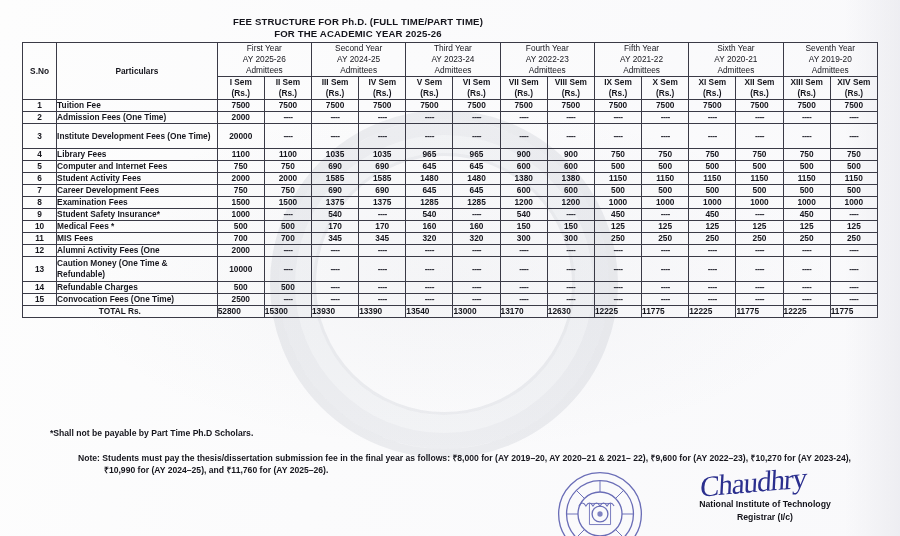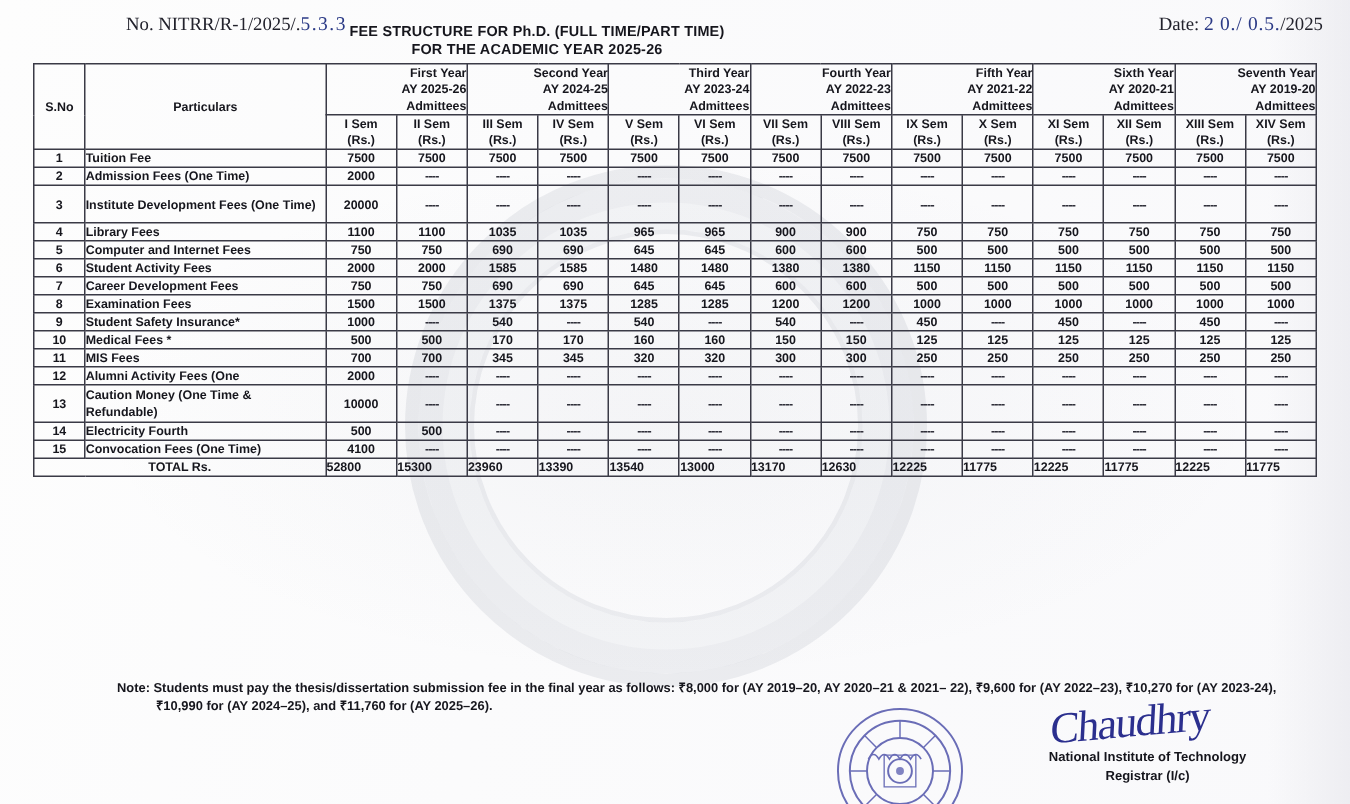--- a/index.html
+++ b/index.html
@@ -102,21 +102,21 @@
   }
   table.fee th, table.fee td{
     border: 1px solid #3a3a46;
     padding: 0;
     font-size: 8.3px;
     color: #16161d;
     line-height: 11px;
     background: transparent;
   }
   th.yr{
-    font-weight:bold; text-align:right; padding:3px 1px 3px;
+    font-weight:normal; text-align:center; padding:3px 1px 3px;
     font-size:8.4px; line-height:10.5px;
   }
   th.sem{
     font-weight:bold; text-align:center; padding:3px 1px 3px;
     font-size:8.2px; line-height:10.5px;margin-top:28px;
   }
   th.sno{
     font-weight:bold; text-align:center; vertical-align:middle; font-size:8.6px;
   }
   th.part{
@@ -168,24 +168,20 @@
     font-size:8.7px; font-weight:bold; line-height:12.5px; color:#14141b;
   }
 </style>
 </head>
 <body>
 
 <div class="page">
 
   <div class="watermark"></div>
 
-  <div class="hdr-row">
-    <div class="ref-no"><span>No. NITRR/R-1/2025/.</span><span class="ref-hand">5.3.3</span></div>
-    <div class="date-no"><span>Date:</span> <span class="date-hand">2 0./ 0.5.</span><span>/2025</span></div>
-  </div>
 
   <div class="title-block">
     <div class="title-l1">FEE STRUCTURE FOR Ph.D. (FULL TIME/PART TIME)</div>
     <div class="title-l2">FOR THE ACADEMIC YEAR 2025-26</div>
   </div>
 
   <div class="tbl-wrap">
     <table class="fee">
       <colgroup>
         <col style="width:34px">
@@ -534,77 +530,78 @@
             <td class="num dash">----</td>
             <td class="num dash">----</td>
             <td class="num dash">----</td>
             <td class="num dash">----</td>
             <td class="num dash">----</td>
             <td class="num dash">----</td>
             <td class="num dash">----</td>
           </tr>
           <tr>
             <td class="sno">14</td>
-            <td class="lbl">Electricity Fourth</td>
+            <td class="lbl">Refundable Charges</td>
             <td class="num">500</td>
             <td class="num">500</td>
             <td class="num dash">----</td>
             <td class="num dash">----</td>
             <td class="num dash">----</td>
             <td class="num dash">----</td>
             <td class="num dash">----</td>
             <td class="num dash">----</td>
             <td class="num dash">----</td>
             <td class="num dash">----</td>
             <td class="num dash">----</td>
             <td class="num dash">----</td>
             <td class="num dash">----</td>
             <td class="num dash">----</td>
           </tr>
           <tr>
             <td class="sno">15</td>
             <td class="lbl">Convocation Fees (One Time)</td>
-            <td class="num">4100</td>
+            <td class="num">2500</td>
             <td class="num dash">----</td>
             <td class="num dash">----</td>
             <td class="num dash">----</td>
             <td class="num dash">----</td>
             <td class="num dash">----</td>
             <td class="num dash">----</td>
             <td class="num dash">----</td>
             <td class="num dash">----</td>
             <td class="num dash">----</td>
             <td class="num dash">----</td>
             <td class="num dash">----</td>
             <td class="num dash">----</td>
             <td class="num dash">----</td>
           </tr>
         </tbody>
       <tfoot>
         <tr id="total-row">
           <td class="total-lbl" colspan="2">TOTAL Rs.</td>
         <td class="total-num">52800</td>
             <td class="total-num">15300</td>
-            <td class="total-num">23960</td>
+            <td class="total-num">13930</td>
             <td class="total-num">13390</td>
             <td class="total-num">13540</td>
             <td class="total-num">13000</td>
             <td class="total-num">13170</td>
             <td class="total-num">12630</td>
             <td class="total-num">12225</td>
             <td class="total-num">11775</td>
             <td class="total-num">12225</td>
             <td class="total-num">11775</td>
             <td class="total-num">12225</td>
             <td class="total-num">11775</td>
           </tr>
       </tfoot>
     </table>
   </div>
 
+  <div class="foot foot-star">*Shall not be payable by Part Time Ph.D Scholars.</div>
   <div class="foot note">
     <div class="note-l1">Note: Students must pay the thesis/dissertation submission fee in the final year as follows: ₹8,000 for (AY 2019–20, AY 2020–21 &amp; 2021– 22), ₹9,600 for (AY 2022–23), ₹10,270 for (AY 2023-24),</div>
     <div class="note-l2">₹10,990 for (AY 2024–25), and ₹11,760 for (AY 2025–26).</div>
   </div>
 
   <svg class="seal" viewBox="0 0 100 100">
     <g fill="none" stroke="#4b4fa8" stroke-width="1.5">
       <circle cx="50" cy="50" r="47"></circle>
       <circle cx="50" cy="50" r="38"></circle>
       <circle cx="50" cy="50" r="25"></circle>

